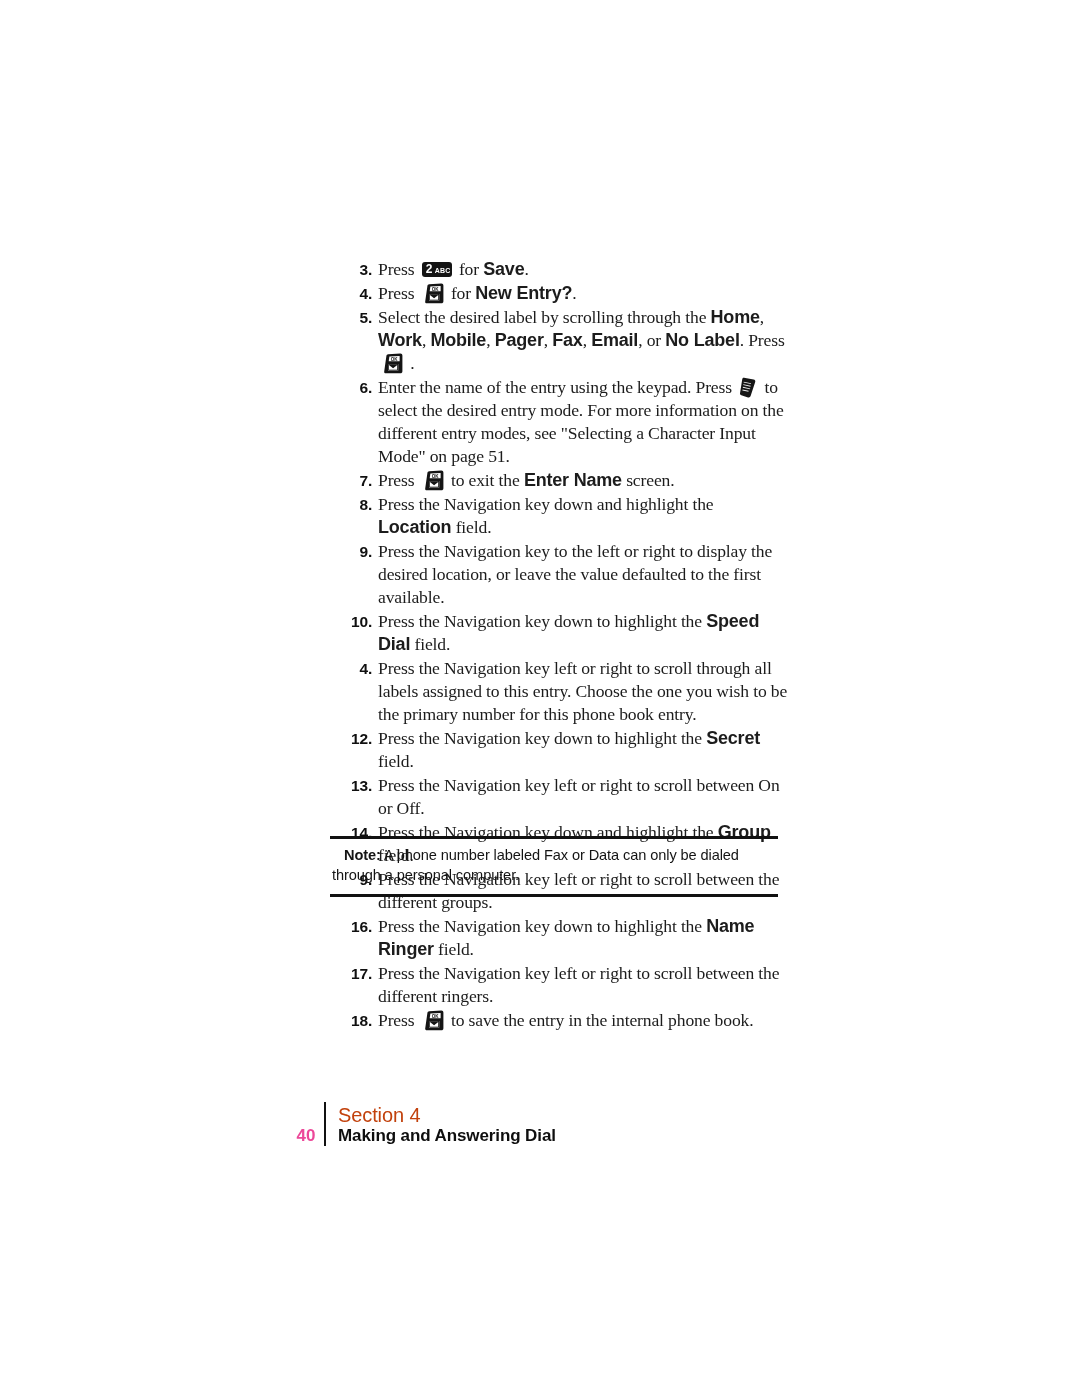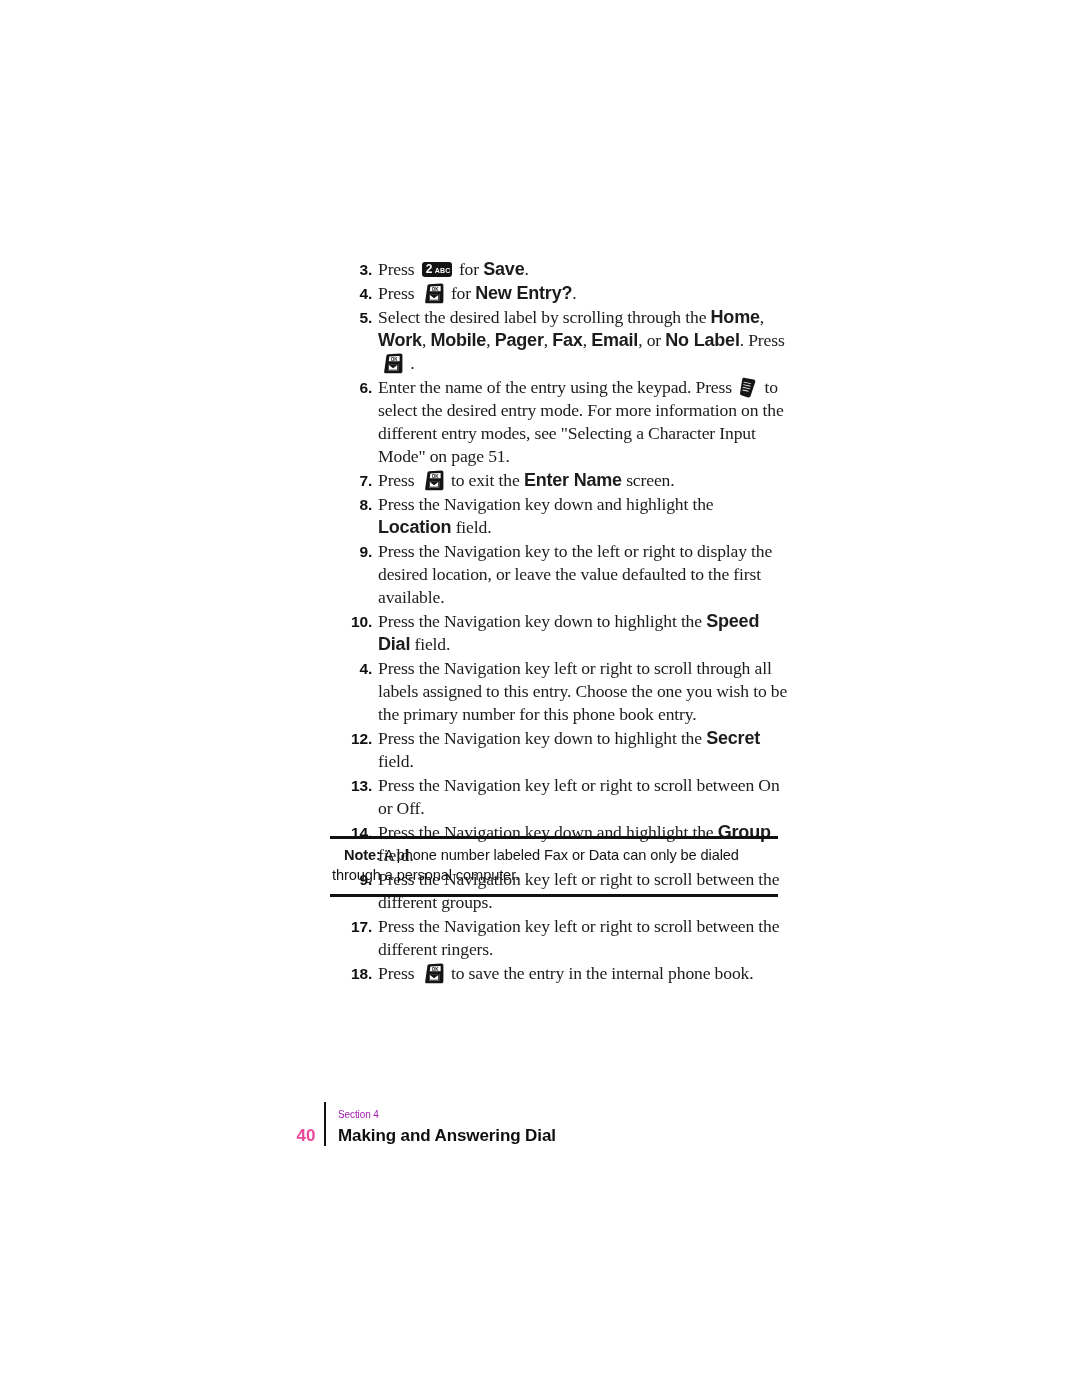--- a/index.html
+++ b/index.html
@@ -170,23 +170,23 @@
     align-self: stretch;
     background: #111111;
     margin: 2px 0 2px 0;
   }
   .footer-labels {
     padding-left: 12px;
     padding-bottom: 1px;
   }
   .footer-section {
     font-family: "Liberation Sans", sans-serif;
-    font-size: 10px;
+    font-size: 20px;
     line-height: 20px;
-    color: #a21caf;
+    color: #c2410c;
     letter-spacing: -0.1px;
   }
   .footer-title {
     font-family: "Liberation Sans", sans-serif;
     font-weight: bold;
     font-size: 17px;
     line-height: 22px;
     color: #0e0e0e;
     letter-spacing: -0.1px;
   }
@@ -273,20 +273,24 @@
       </li>
       <li class="step">
         <div class="step-num">14.</div>
         <div class="step-body"><span>Press the Navigation key down and highlight the </span><span class="bold">Group</span><span> field.</span></div>
       </li>
       <li class="step">
         <div class="step-num">9.</div>
         <div class="step-body"><span>Press the Navigation key left or right to scroll between the different groups.</span></div>
       </li>
       <li class="step">
+        <div class="step-num">16.</div>
+        <div class="step-body"><span>Press the Navigation key down to highlight the </span><span class="bold">Name Ringer</span><span> field.</span></div>
+      </li>
+      <li class="step">
         <div class="step-num">17.</div>
         <div class="step-body"><span>Press the Navigation key left or right to scroll between the different ringers.</span></div>
       </li>
       <li class="step">
         <div class="step-num">18.</div>
         <div class="step-body"><span>Press </span><span class="icon icon-ok"><svg viewBox="0 0 22 21" width="22" height="21" aria-hidden="true">
               <path d="M7.2 1.3 L19.2 0.6 C20.6 0.55 21.4 1.3 21.4 2.6 L21.4 18.2 C21.4 19.5 20.6 20.3 19.3 20.3 L5.0 20.3 C3.7 20.3 3.0 19.6 3.2 18.4 L5.4 3.0 C5.55 1.95 6.2 1.35 7.2 1.3 Z" fill="#141414"></path>
               <path d="M8.4 3.6 L18.6 3.1 L18.6 8.3 L7.7 8.3 Z" fill="#ffffff"></path>
               <text x="13.1" y="7.6" font-family="Liberation Sans, sans-serif" font-size="4.6" font-weight="bold" fill="#141414" text-anchor="middle">OK</text>
               <rect x="7.0" y="11.0" width="10.2" height="6.6" fill="#ffffff"></rect>

